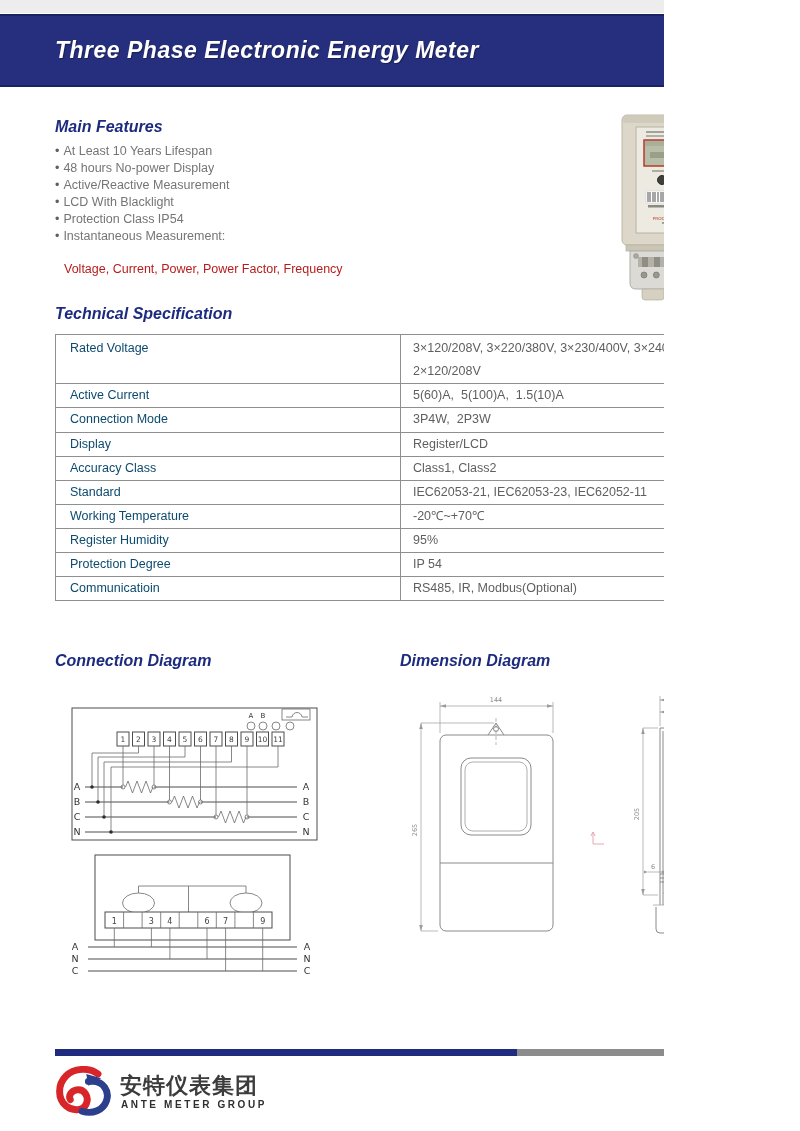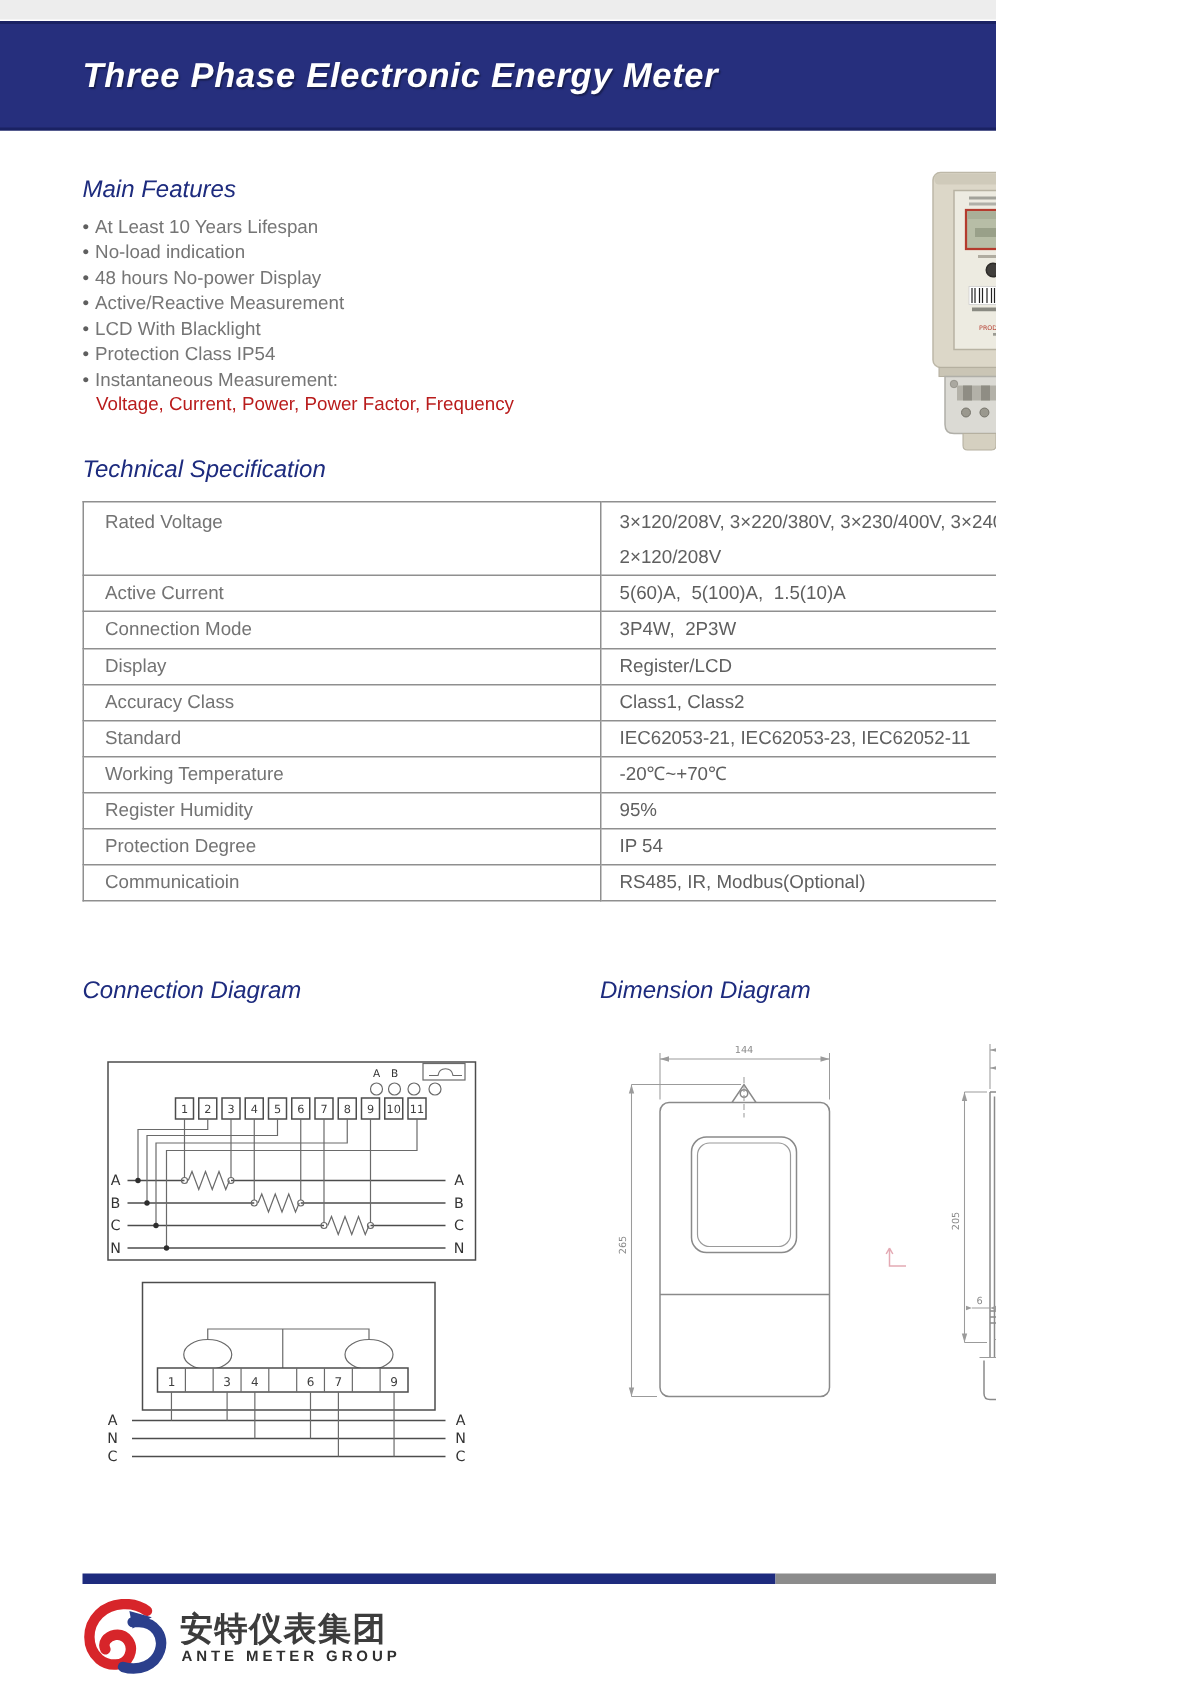--- a/index.html
+++ b/index.html
@@ -6,32 +6,32 @@
   body { background:#ffffff; font-family:"Liberation Sans", sans-serif; }
   #page { position:relative; width:664px; height:1131px; background:#ffffff; overflow:hidden; }
 
   .top-strip { position:absolute; left:0; top:0; width:800px; height:13px; background:#ededed; }
   .header-bar { position:absolute; left:0; top:14px; width:800px; height:73px;
     background:#262f7d; border-top:2px solid #1a2263; border-bottom:2px solid #1a2263;
     display:flex; align-items:center; }
   .header-title { color:#ffffff; font-size:23px; font-weight:bold; font-style:italic;
     padding-left:55px; letter-spacing:0.5px; text-shadow:1px 1px 1px rgba(0,0,0,.35); }
 
-  .sec-heading { position:absolute; color:#1d2b7e; font-size:16px; font-weight:normal; font-style:italic; }
+  .sec-heading { position:absolute; color:#1d2b7e; font-size:16px; font-weight:bold; font-style:italic; }
 
   .features-list { position:absolute; left:55px; top:143px; width:420px;
     font-size:12.5px; color:#757575; line-height:17px; list-style:none; }
   .features-list li::before { content:"\2022"; margin-right:4px; color:#5f5f5f; }
   .feature-cont { position:absolute; left:64px; top:262px; font-size:12.5px; color:#b91c1c; }
 
   .photo-wrap { position:absolute; left:612px; top:110px; width:136px; height:194px; }
 
   table.spec { position:absolute; left:55px; top:334px; width:690px; border-collapse:collapse; table-layout:fixed; }
   table.spec td { border:1px solid #8f8f8f; font-size:12.5px; color:#666666; line-height:1.85; }
-  table.spec td.lab { padding-left:14px; color:#737373; }
+  table.spec td.lab { padding-left:14px; color:#0c4a6e; }
   table.spec td.val { padding-left:12px; white-space:pre-wrap; color:#5f5f5f; }
   table.spec tr { height:24px; }
   table.spec tr.tall { height:48px; }
   table.spec tr.tall td { vertical-align:top; padding-top:2px; }
 
   .diagram { position:absolute; }
   svg text { font-family:"DejaVu Sans", sans-serif; }
   .wire { stroke:#4c4c4c; stroke-width:1; fill:none; }
   .wire-thin { stroke:#6a6a6a; stroke-width:0.8; fill:none; }
   .tbox { fill:#ffffff; stroke:#4c4c4c; stroke-width:1; }
@@ -59,21 +59,20 @@
 
   <div class="top-strip"></div>
 
   <div class="header-bar">
     <div class="header-title">Three Phase Electronic Energy Meter</div>
   </div>
 
   <div class="sec-heading" style="left:55px; top:118px;">Main Features</div>
   <ul class="features-list">
     <li>At Least 10 Years Lifespan</li>
-    <li>No-load indication</li>
     <li>48 hours No-power Display</li>
     <li>Active/Reactive Measurement</li>
     <li>LCD With Blacklight</li>
     <li>Protection Class IP54</li>
     <li>Instantaneous Measurement:</li>
   </ul>
   <div class="feature-cont">Voltage, Current, Power, Power Factor, Frequency</div>
 
   <div class="photo-wrap">
     <svg width="136" height="194" viewBox="0 0 136 194">

